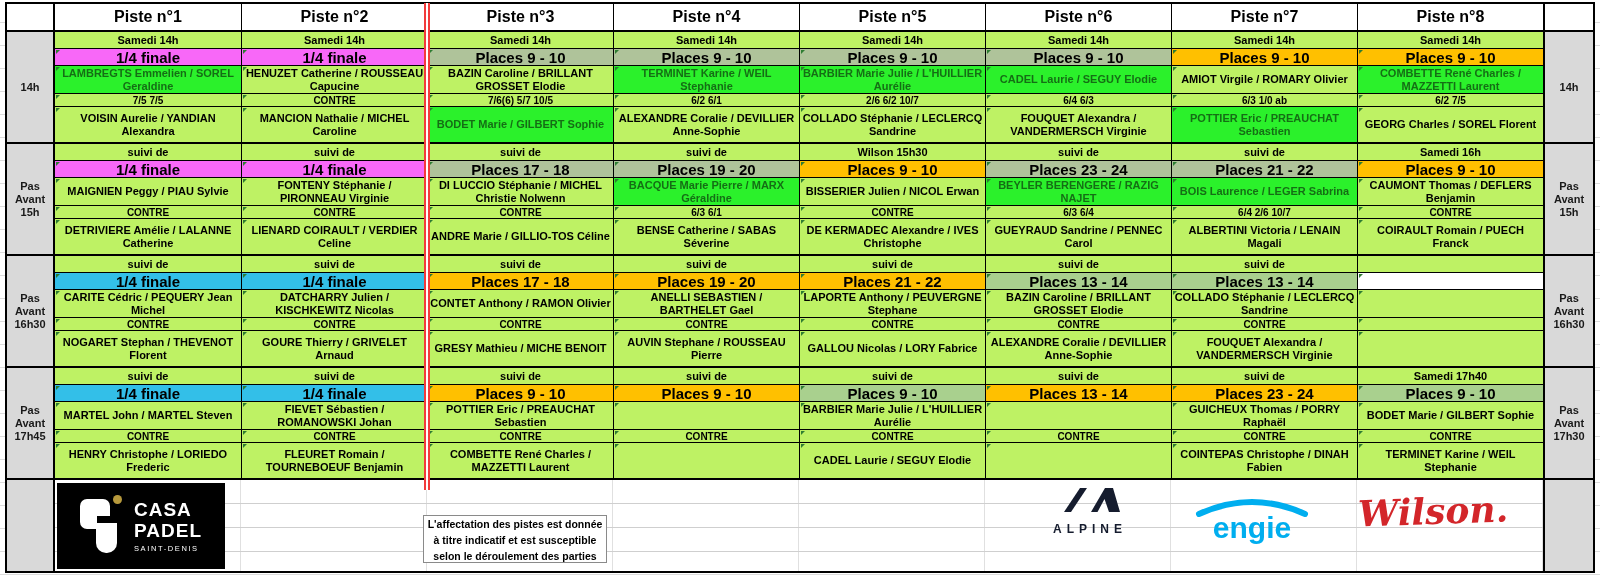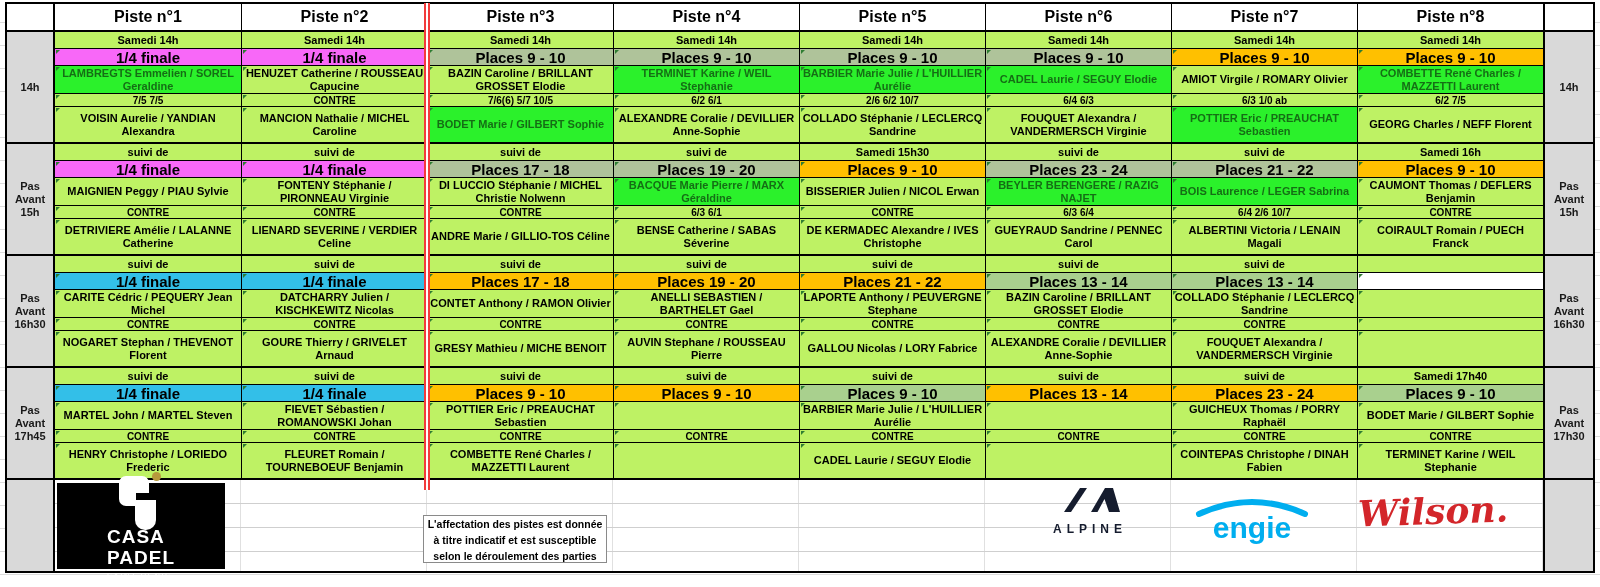--- a/index.html
+++ b/index.html
@@ -55,21 +55,21 @@
       repeating-linear-gradient(to right, transparent 0 185px, #e0e0e0 185px 186px);
   }
   .ffoot { background: #d9d9d9; }
   .redline {
     position: absolute; left: 424px; top: 3px; width: 6px; height: 487px;
     background: #fff; border-left: 2px solid #f23b3b; border-right: 2px solid #f23b3b; z-index: 6;
   }
   .footer-overlay { position: absolute; left: 55px; top: 480px; width: 1490px; height: 92px; z-index: 4; }
   .casa {
     position: absolute; left: 2px; top: 3px; width: 168px; height: 86px;
-    background: #000; display: flex; align-items: center; justify-content: center; gap: 10px; flex-direction: column;
+    background: #000; display: flex; align-items: center; justify-content: center; gap: 10px;
   }
   .casa-mark { position: relative; width: 44px; height: 62px; flex: 0 0 44px; }
   .casa-mark .m1 { position: absolute; left: 0; top: 4px; width: 30px; height: 30px; background: #fff; border-radius: 7px 7px 0 7px; }
   .casa-mark .m1::after { content: ""; position: absolute; right: 0; bottom: 0; width: 13px; height: 13px; background: #000; }
   .casa-mark .m2 { position: absolute; left: 16px; top: 28px; width: 21px; height: 30px; background: #fff; border-radius: 0 0 10px 10px; }
   .casa-mark .ball { position: absolute; left: 33px; top: 0; width: 9px; height: 9px; border-radius: 50%; background: #b7993c; }
   .casa-text { color: #fff; text-align: left; }
   .casa-text .l1, .casa-text .l2 { font-size: 19px; font-weight: bold; letter-spacing: 1px; line-height: 21px; }
   .casa-text .l3 { font-size: 7.5px; letter-spacing: 1.6px; margin-top: 3px; }
   .disclaimer {
@@ -150,55 +150,55 @@
         <div class="c-stage sc-orange">Places 9 - 10</div>
         <div class="c-team">AMIOT Virgile / ROMARY Olivier</div>
         <div class="c-mid">6/3 1/0 ab</div>
         <div class="c-team c-t2 win">POTTIER Eric / PREAUCHAT Sebastien</div>
       </div>
       <div class="match bt2 bl">
         <div class="c-time">Samedi 14h</div>
         <div class="c-stage sc-orange">Places 9 - 10</div>
         <div class="c-team win">COMBETTE René Charles / MAZZETTI Laurent</div>
         <div class="c-mid">6/2 7/5</div>
-        <div class="c-team c-t2">GEORG Charles / NEFF Florent</div>
+        <div class="c-team c-t2">GEORG Charles / SOREL Florent</div>
       </div>
       <div class="tlabel tl-right bt2">14h</div>
       <div class="tlabel tl-left bt2">Pas Avant
 15h</div>
       <div class="match bt2">
         <div class="c-time">suivi de</div>
         <div class="c-stage sc-magenta">1/4 finale</div>
         <div class="c-team">MAIGNIEN Peggy / PIAU Sylvie</div>
         <div class="c-mid">CONTRE</div>
         <div class="c-team c-t2">DETRIVIERE Amélie / LALANNE Catherine</div>
       </div>
       <div class="match bt2 bl">
         <div class="c-time">suivi de</div>
         <div class="c-stage sc-magenta">1/4 finale</div>
         <div class="c-team">FONTENY Stéphanie / PIRONNEAU Virginie</div>
         <div class="c-mid">CONTRE</div>
-        <div class="c-team c-t2">LIENARD SEVERINE / VERDIER Celine</div>
+        <div class="c-team c-t2">LIENARD COIRAULT / VERDIER Celine</div>
       </div>
       <div class="match bt2 bl">
         <div class="c-time">suivi de</div>
         <div class="c-stage sc-sage">Places 17 - 18</div>
         <div class="c-team">DI LUCCIO Stéphanie / MICHEL Christie Nolwenn</div>
         <div class="c-mid">CONTRE</div>
         <div class="c-team c-t2">ANDRE Marie / GILLIO-TOS Céline</div>
       </div>
       <div class="match bt2 bl">
         <div class="c-time">suivi de</div>
         <div class="c-stage sc-sage">Places 19 - 20</div>
         <div class="c-team win">BACQUE Marie Pierre / MARX Géraldine</div>
         <div class="c-mid">6/3 6/1</div>
         <div class="c-team c-t2">BENSE Catherine / SABAS Séverine</div>
       </div>
       <div class="match bt2 bl">
-        <div class="c-time">Samedi 15h30</div>
+        <div class="c-time">Wilson 15h30</div>
         <div class="c-stage sc-orange">Places 9 - 10</div>
         <div class="c-team">BISSERIER Julien / NICOL Erwan</div>
         <div class="c-mid">CONTRE</div>
         <div class="c-team c-t2">DE KERMADEC Alexandre / IVES Christophe</div>
       </div>
       <div class="match bt2 bl">
         <div class="c-time">suivi de</div>
         <div class="c-stage sc-sage">Places 23 - 24</div>
         <div class="c-team win">BEYLER BERENGERE / RAZIG NAJET</div>
         <div class="c-mid">6/3 6/4</div>

